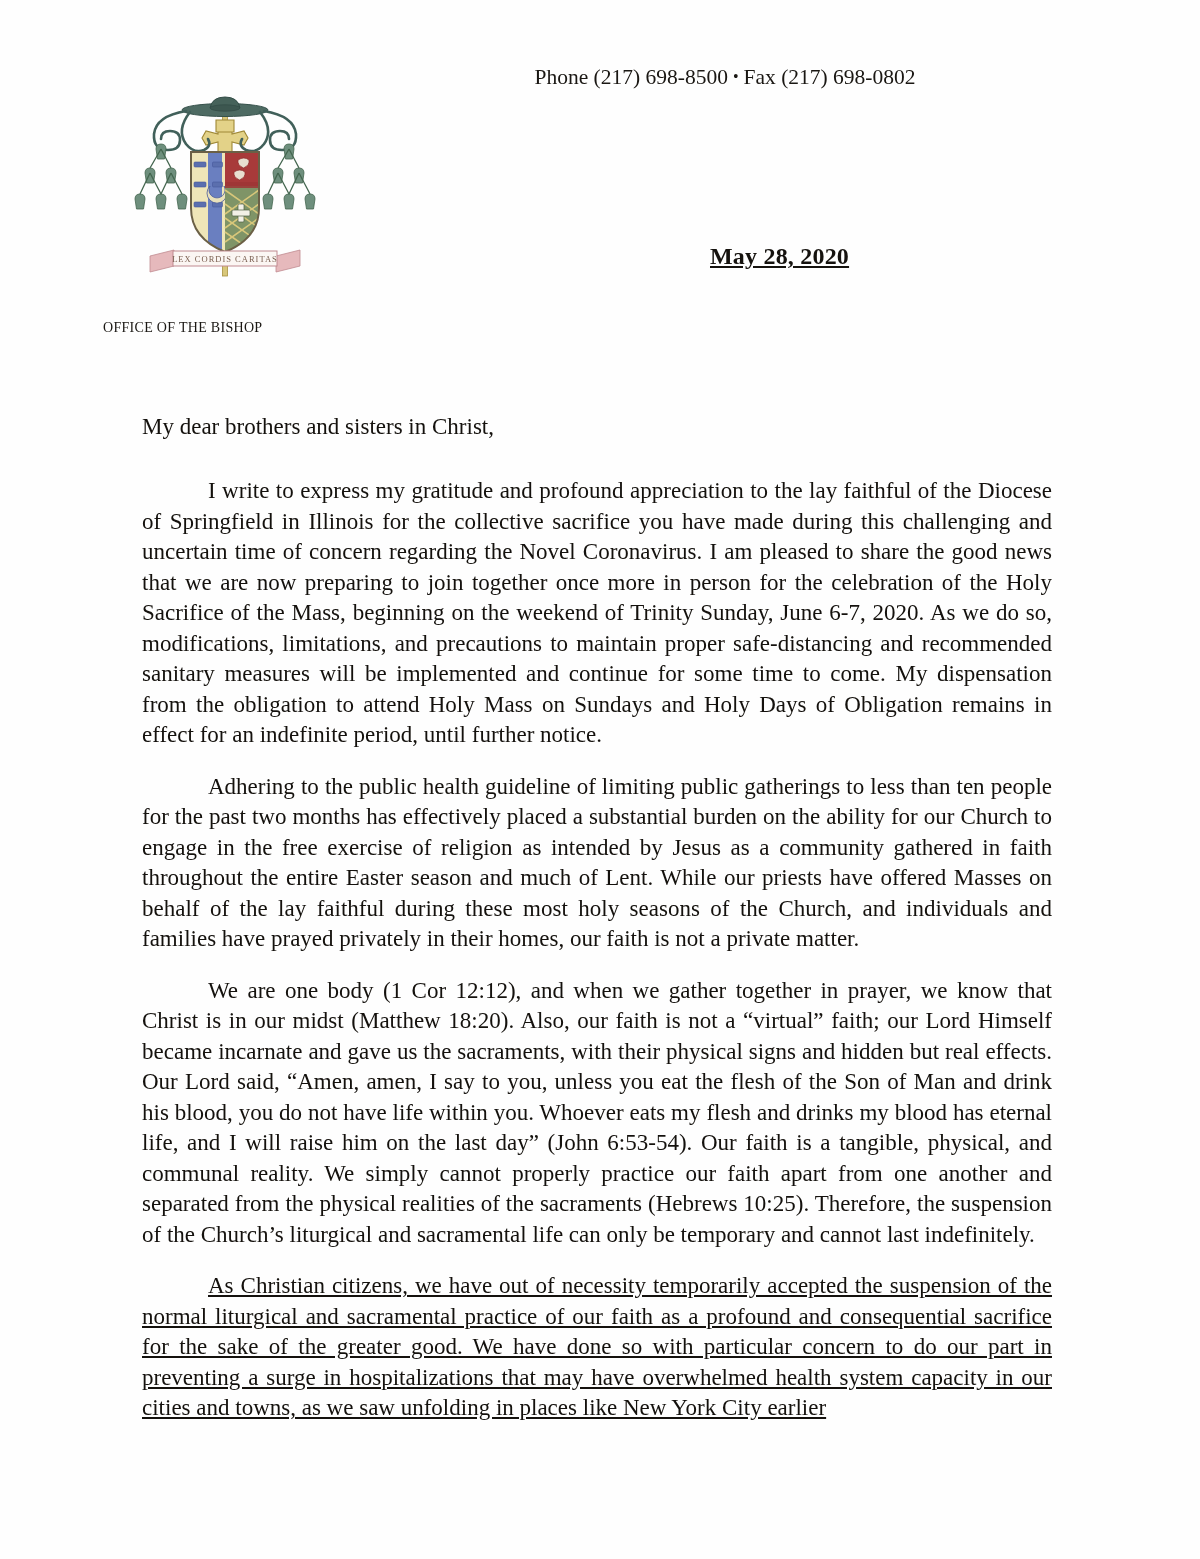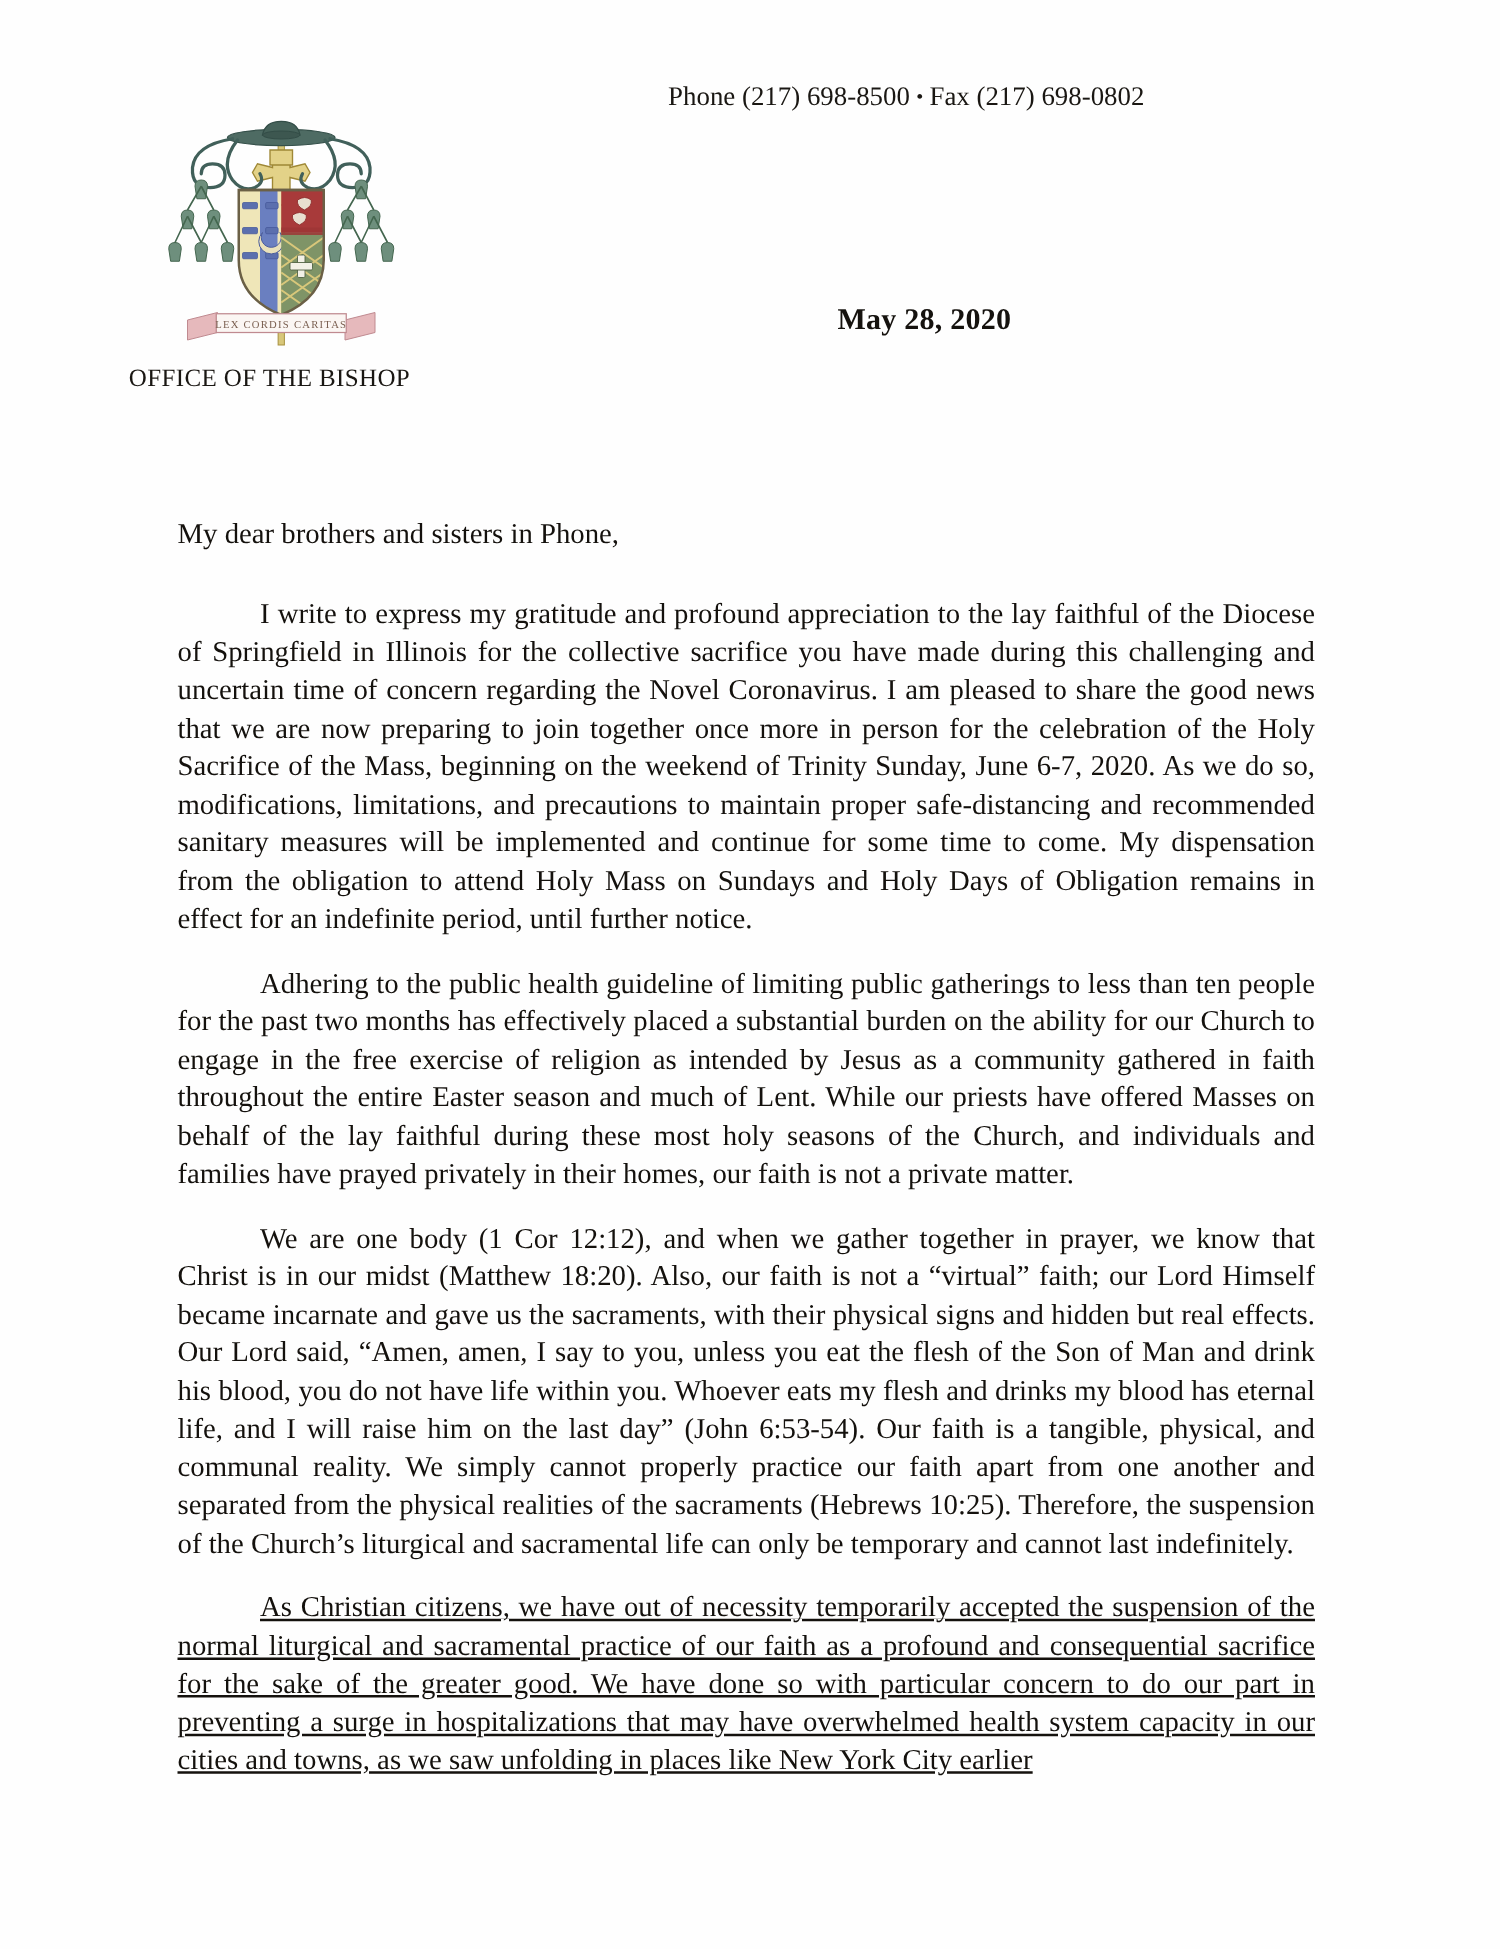--- a/index.html
+++ b/index.html
@@ -70,33 +70,34 @@
     left: 130px;
     top: 86px;
     width: 190px;
     height: 196px;
   }
   .coat-of-arms svg { display: block; }
 
   
   .date-line {
     position: absolute;
-    left: 670px;
+    left: 710px;
     top: 243px;
     font-size: 24px;
     font-weight: bold;
     letter-spacing: 0.2px;
     color: #15120e;
+    text-decoration: underline;
   }
 
   .office-line {
     position: absolute;
     left: 103px;
-    top: 292px;
-    font-size: 20px;
+    top: 320px;
+    font-size: 14px;
     letter-spacing: 0.3px;
     color: #1a1713;
   }
 
   
   .letter-body {
     position: absolute;
     left: 142px;
     top: 412px;
     width: 922px;
@@ -235,20 +236,20 @@
       <div class="masthead-line second">
         <span>Phone (217) 698-8500</span><span class="bullet-sep">•</span><span>Fax (217) 698-0802</span>
       </div>
     </div>
   </div>
 
   <div class="date-line">May 28, 2020</div>
   <div class="office-line">OFFICE OF THE BISHOP</div>
 
   <div class="letter-body">
-    <p class="salutation">My dear brothers and sisters in Phone,</p>
+    <p class="salutation">My dear brothers and sisters in Christ,</p>
     <p class="body-paragraph">I write to express my gratitude and profound appreciation to the lay faithful of the Diocese of Springfield in Illinois for the collective sacrifice you have made during this challenging and uncertain time of concern regarding the Novel Coronavirus. I am pleased to share the good news that we are now preparing to join together once more in person for the celebration of the Holy Sacrifice of the Mass, beginning on the weekend of Trinity Sunday, June 6-7, 2020. As we do so, modifications, limitations, and precautions to maintain proper safe-distancing and recommended sanitary measures will be implemented and continue for some time to come. My dispensation from the obligation to attend Holy Mass on Sundays and Holy Days of Obligation remains in effect for an indefinite period, until further notice.</p>
     <p class="body-paragraph">Adhering to the public health guideline of limiting public gatherings to less than ten people for the past two months has effectively placed a substantial burden on the ability for our Church to engage in the free exercise of religion as intended by Jesus as a community gathered in faith throughout the entire Easter season and much of Lent. While our priests have offered Masses on behalf of the lay faithful during these most holy seasons of the Church, and individuals and families have prayed privately in their homes, our faith is not a private matter.</p>
     <p class="body-paragraph">We are one body (1 Cor 12:12), and when we gather together in prayer, we know that Christ is in our midst (Matthew 18:20). Also, our faith is not a “virtual” faith; our Lord Himself became incarnate and gave us the sacraments, with their physical signs and hidden but real effects. Our Lord said, “Amen, amen, I say to you, unless you eat the flesh of the Son of Man and drink his blood, you do not have life within you. Whoever eats my flesh and drinks my blood has eternal life, and I will raise him on the last day” (John 6:53-54). Our faith is a tangible, physical, and communal reality. We simply cannot properly practice our faith apart from one another and separated from the physical realities of the sacraments (Hebrews 10:25). Therefore, the suspension of the Church’s liturgical and sacramental life can only be temporary and cannot last indefinitely.</p>
     <p class="body-paragraph">As Christian citizens, we have out of necessity temporarily accepted the suspension of the normal liturgical and sacramental practice of our faith as a profound and consequential sacrifice for the sake of the greater good. We have done so with particular concern to do our part in preventing a surge in hospitalizations that may have overwhelmed health system capacity in our cities and towns, as we saw unfolding in places like New York City earlier</p>
   </div>
 
 </div>
 
 </body></html>

